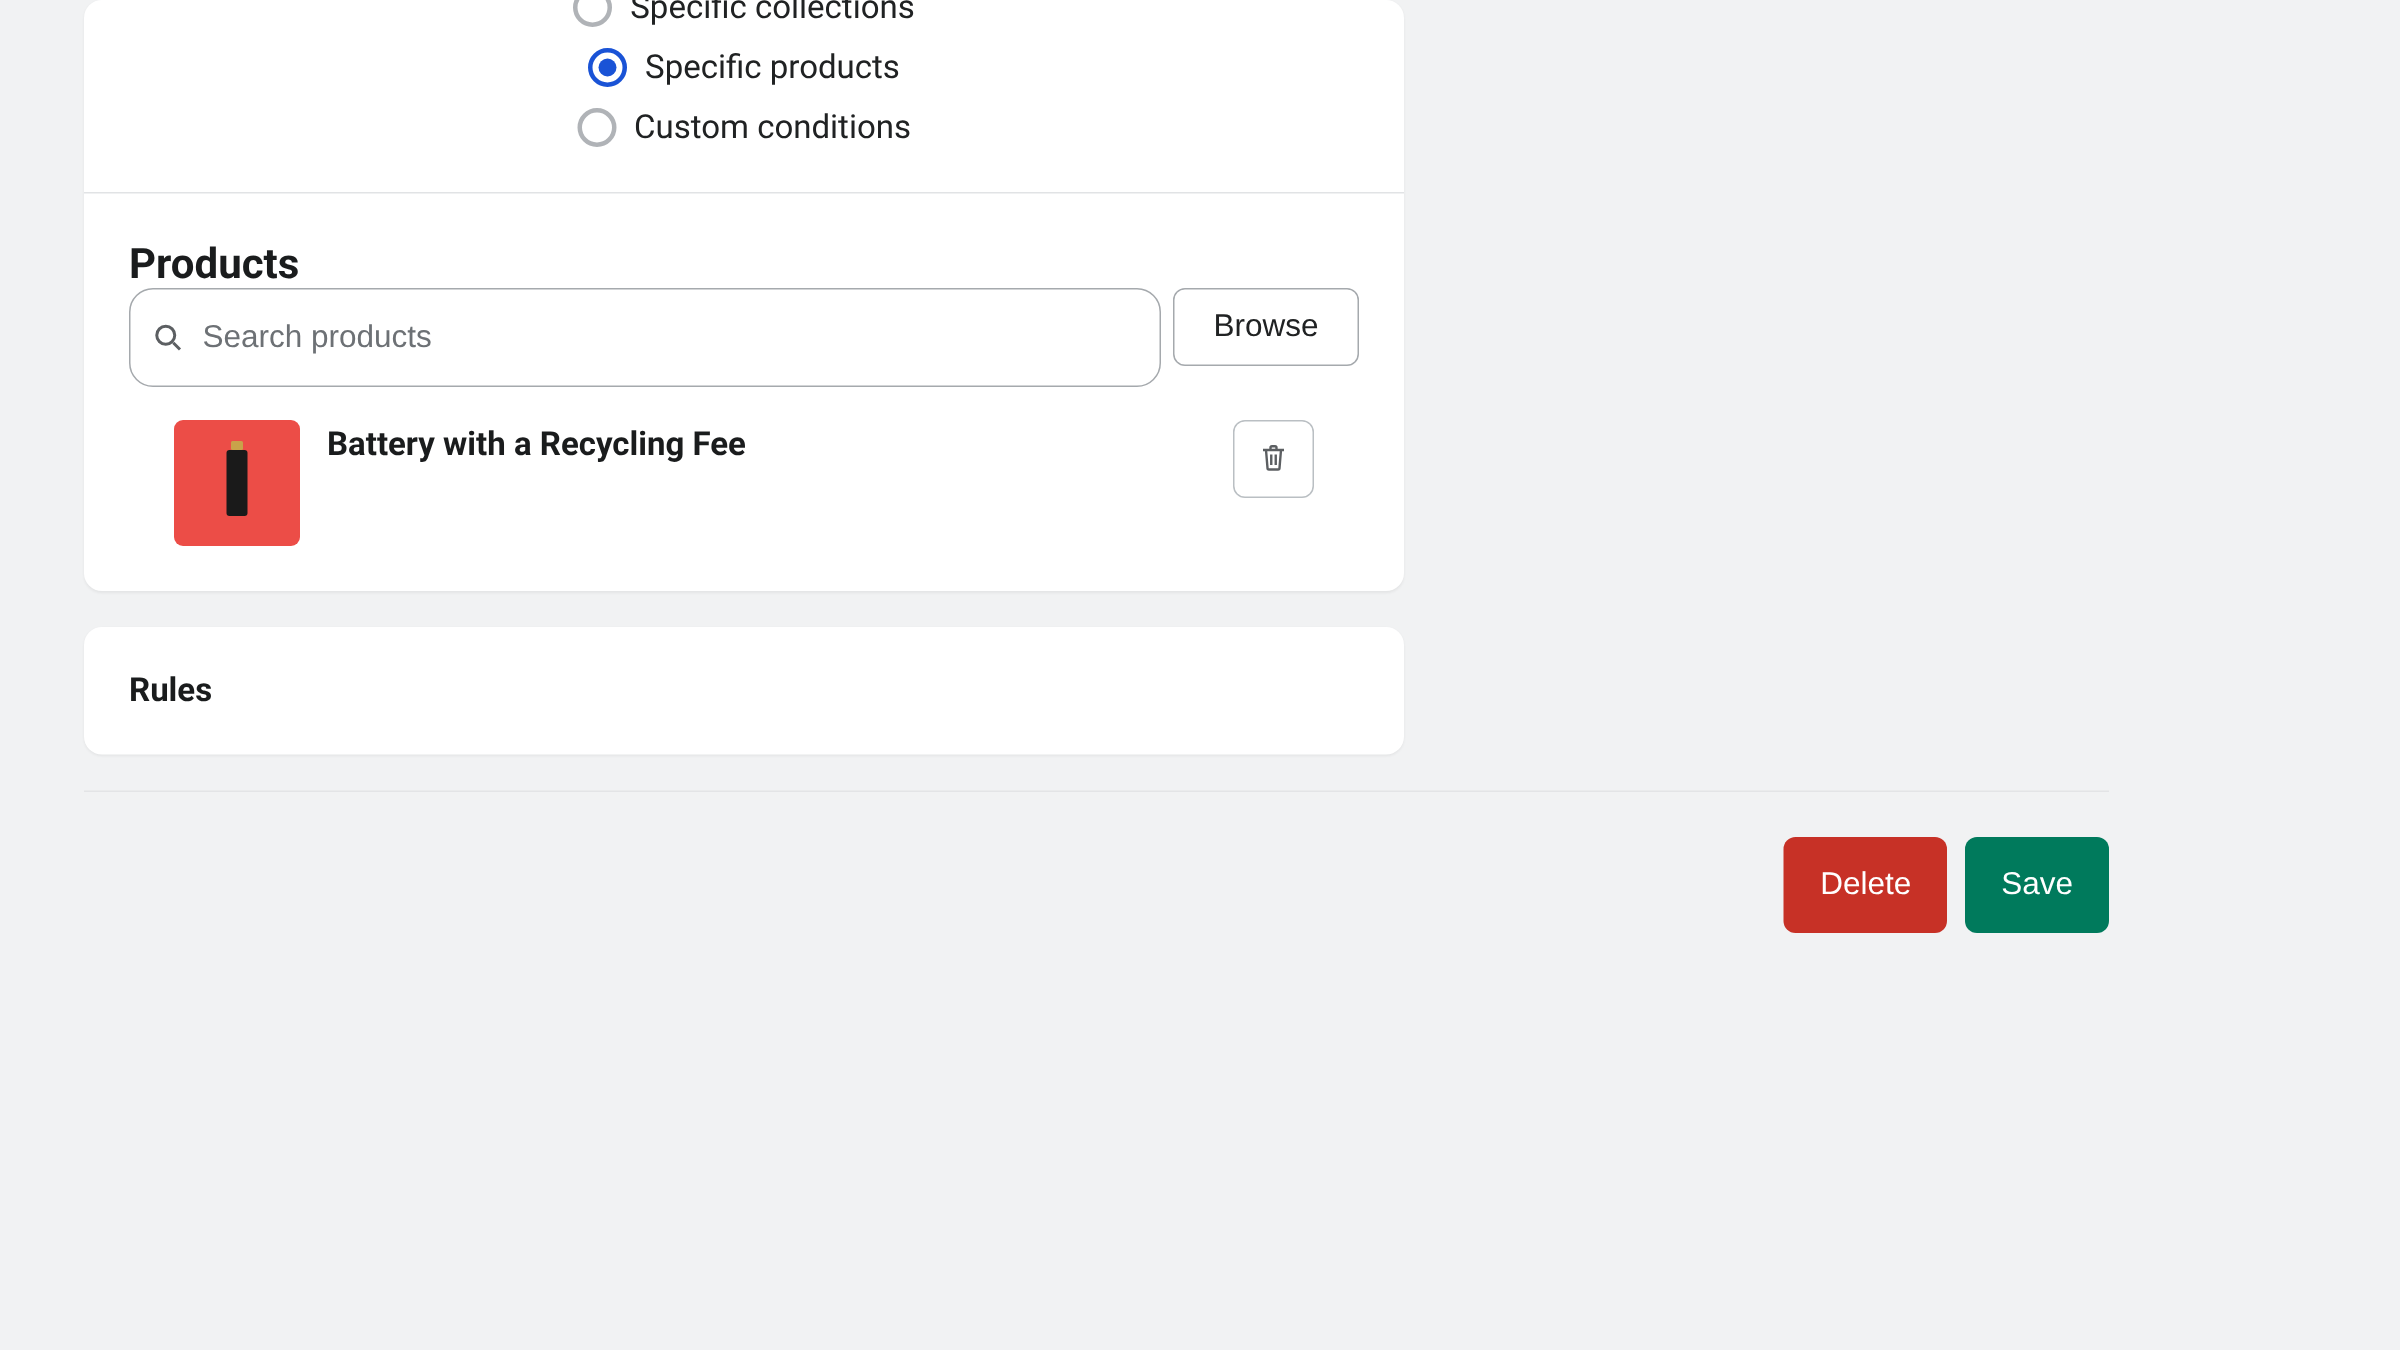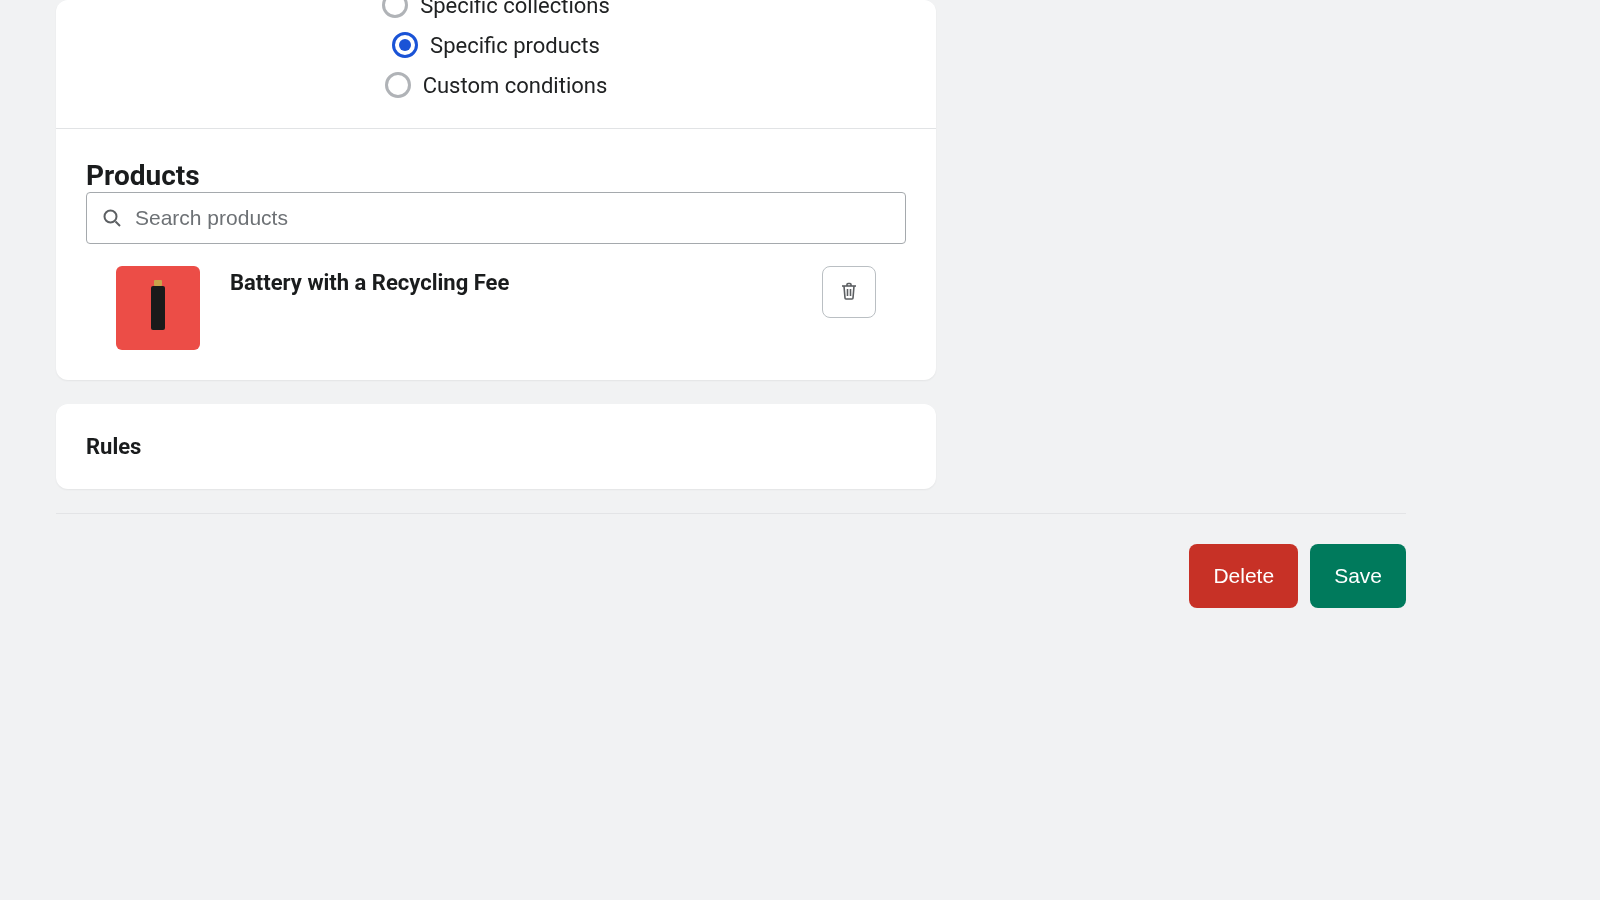--- a/index.html
+++ b/index.html
@@ -79,23 +79,23 @@
       display: flex;
       gap: 8px;
       margin-bottom: 22px;
     }
     .search-wrap {
       flex: 1;
       position: relative;
     }
     .search-input {
       width: 100%;
-      height: 52px;
+      height: 66px;
       border: 1px solid #a5a9ad;
-      border-radius: 4px;
+      border-radius: 16px;
       padding: 0 16px 0 48px;
       font-size: 21px;
       color: #202223;
       background: #ffffff;
     }
     .search-input::placeholder {
       color: #6d7175;
     }
     .search-icon {
       position: absolute;
@@ -113,21 +113,21 @@
       border-radius: 8px;
       background: #ffffff;
       font-size: 21px;
       font-weight: 500;
       color: #202223;
       cursor: pointer;
     }
     .product-row {
       display: flex;
       align-items: flex-start;
-      gap: 30px;
+      gap: 18px;
       padding: 0 0 0 30px;
     }
     .product-thumb {
       width: 84px;
       height: 84px;
       border-radius: 6px;
       background: #ec4d47;
       display: flex;
       align-items: center;
       justify-content: center;
@@ -249,20 +249,21 @@
       <div class="search-row">
         <div class="search-wrap">
           <span class="search-icon">
             <svg viewBox="0 0 20 20" width="20" height="20" fill="none" stroke="currentColor" stroke-width="2">
               <circle cx="8.5" cy="8.5" r="6"></circle>
               <line x1="13.5" y1="13.5" x2="18" y2="18"></line>
             </svg>
           </span>
           <input class="search-input" type="text" placeholder="Search products" style="">
         </div>
+        <button class="browse-btn">Browse</button>
       </div>
 
       <div class="product-row">
         <div class="product-thumb">
           <div class="battery"></div>
         </div>
         <div class="product-name">Battery with a Recycling Fee</div>
         <button class="trash-btn">
           <span>
             <svg viewBox="0 0 20 20" width="20" height="20" fill="none" stroke="currentColor" stroke-width="1.6">

